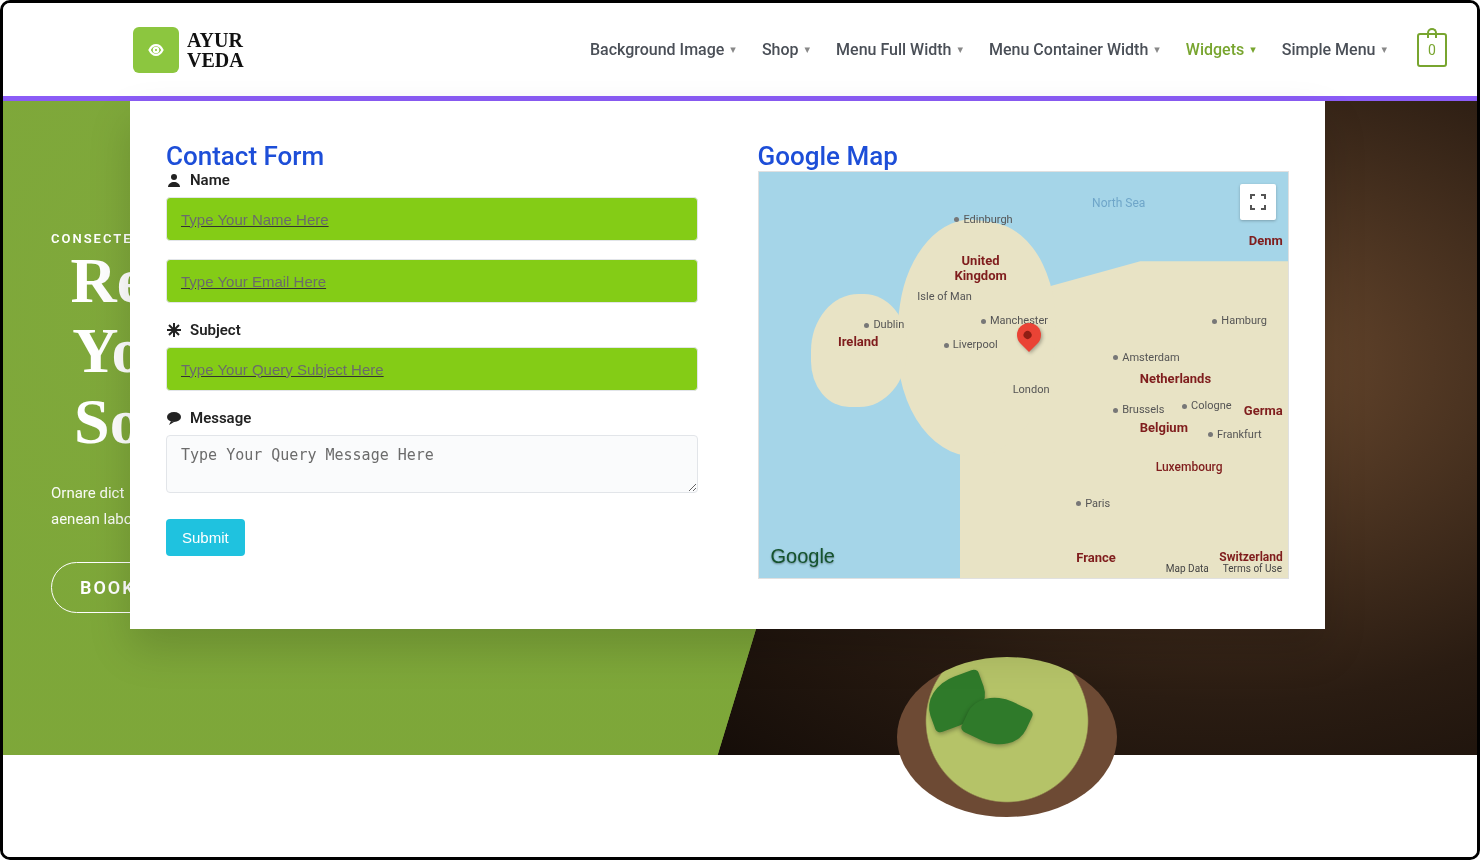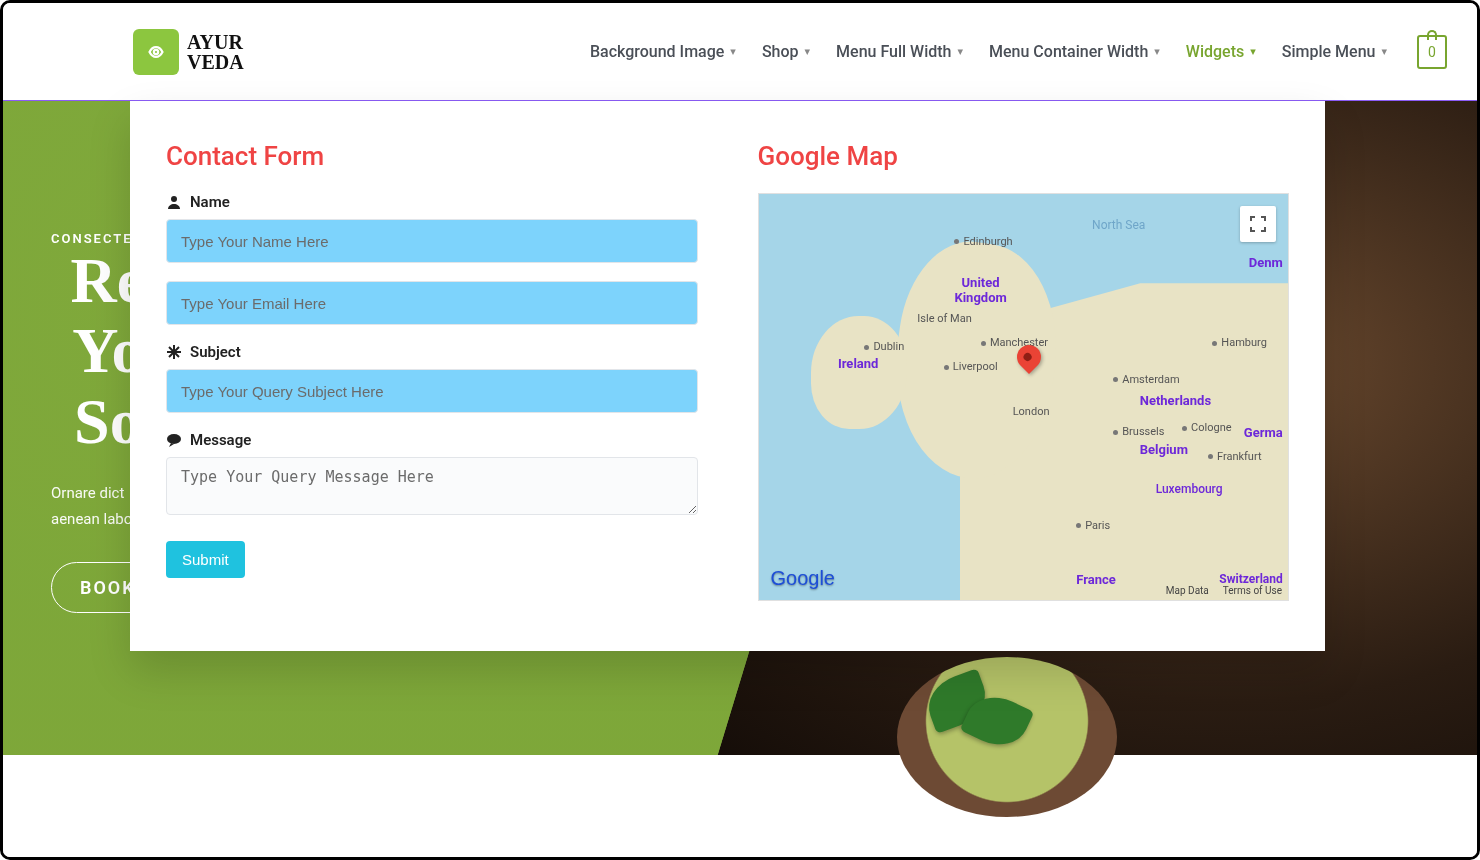--- a/index.html
+++ b/index.html
@@ -1,18 +1,18 @@
 <!DOCTYPE html>
 <html><head>
 <meta charset="utf-8">
 <style>
   * { box-sizing: border-box; margin: 0; padding: 0; }
   body { font-family: -apple-system, "Segoe UI", Roboto, Arial, sans-serif; background:#fff; }
   .frame { width:1480px; height:860px; border:3px solid #000; border-radius:10px; position:relative; overflow:hidden; background:#f5f5f5;}
-  .header { height:98px; background:#fff; display:flex; align-items:center; padding:0 30px 0 30px; border-bottom:1px solid #8b5cf6;}
+  .header { height:98px; background:#fff; display:flex; align-items:center; padding:0 30px 0 30px; border-bottom:5px solid #8b5cf6;}
   .logo { display:flex; align-items:center; gap:8px; margin-left:100px;}
   .logo-mark { width:46px; height:46px; background:#8cc63f; border-radius:6px; display:flex; align-items:center; justify-content:center; color:#fff; font-size:22px;}
   .logo-text { font-family: Georgia, "Times New Roman", serif; font-weight:700; font-size:20px; line-height:1; color:#111;}
   .logo-text span{display:block;}
   .nav { margin-left:auto; display:flex; align-items:center; gap:26px; }
   .nav-item { display:flex; align-items:center; gap:6px; color:#4a4f57; font-size:16px; font-weight:500; cursor:pointer;}
   .nav-item.active{ color:#78a52f;}
   .chev { font-size:11px; color:#888;}
   .nav-item.active .chev{color:#78a52f;}
   .cart { width:30px; height:34px; border:2px solid #78a52f; border-radius:3px; display:flex; align-items:center; justify-content:center; color:#78a52f; font-size:14px; position:relative; margin-left:4px;}
@@ -25,41 +25,41 @@
   .mint{position:absolute; right:430px; bottom:90px; width:120px; height:90px;}
   .mint::before,.mint::after{content:"";position:absolute;width:60px;height:48px;background:#2f7a2a;border-radius:60% 10% 60% 10%;transform:rotate(-20deg);box-shadow:0 2px 4px rgba(0,0,0,.3);}
   .mint::after{left:40px;top:20px;transform:rotate(25deg);}
   .hero-copy{ position:absolute; left:48px; top:130px; color:#fff;}
   .tag{ font-size:13px; letter-spacing:2px; font-weight:600;}
   .headline{ font-family: Georgia, "Times New Roman", serif; font-size:64px; font-weight:700; line-height:1.1; text-align:center;}
   .sub{ font-size:15px; margin-top:24px; max-width:420px; line-height:1.7; opacity:.95;}
   .cta{ display:inline-block; margin-top:30px; padding:14px 28px; border:1px solid #fff; border-radius:30px; font-size:18px; letter-spacing:2px; font-weight:600;}
   .dropdown{ position:absolute; top:98px; left:127px; width:1195px; background:#fff; box-shadow:0 20px 40px rgba(0,0,0,.15); padding:40px 36px 50px; display:flex; gap:60px;}
   .col{ flex:1;}
-  .col-title{ color:#ef4444; font-size:26px; font-weight:500; margin-bottom:22px;}
+  .col-title{ color:#1d4ed8; font-size:26px; font-weight:500; }
   .field-row{ margin-bottom:18px;}
   .field-label{ display:flex; align-items:center; gap:8px; font-size:15px; font-weight:600; color:#222; margin-bottom:8px;}
   .icon{width:16px;height:16px;display:inline-flex;align-items:center;justify-content:center;}
-  .input{ width:100%; height:44px; border:1px solid #e2e5e9; background:#7dd3fc; border-radius:4px; padding:0 14px; font-size:15px; color:#333;}
+  .input{ width:100%; height:44px; border:1px solid #e2e5e9; background:#84cc16; border-radius:4px; padding:0 14px; font-size:15px; color:#333;text-decoration:underline;}
   .input::placeholder,.textarea::placeholder{color:#6b6b6b;}
   .textarea{ width:100%; height:58px; border:1px solid #e2e5e9; background:#fafbfc; border-radius:4px; padding:10px 14px; font-size:15px; color:#333; resize:vertical;}
   .submit{ background:#1fc2df; color:#fff; border:none; border-radius:4px; padding:10px 16px; font-size:15px; cursor:pointer; margin-top:4px;}
   .map{ position:relative; width:100%; height:408px; background:#a5d5e8; border:1px solid #e0e0e0; overflow:hidden;}
   .land{position:absolute;background:#e8e3c5;}
   .land.eu{right:0;bottom:0;width:62%;height:78%;clip-path:polygon(0 35%, 20% 10%, 55% 0, 100% 0, 100% 100%, 0 100%);}
   .land.uk{left:26%;top:12%;width:30%;height:58%;border-radius:40% 50% 45% 55%;transform:rotate(8deg);}
   .land.ir{left:10%;top:30%;width:18%;height:28%;border-radius:50% 45% 50% 40%;}
   .sea-label{position:absolute; color:#6fa6c9; font-size:12px; left:63%; top:6%;}
   .city{position:absolute;font-size:11px;color:#555;white-space:nowrap;}
   .city.dot::before{content:"";display:inline-block;width:5px;height:5px;background:#777;border-radius:50%;margin-right:4px;vertical-align:middle;}
-  .country{position:absolute;font-size:13px;color:#6d28d9;font-weight:700;white-space:nowrap;}
+  .country{position:absolute;font-size:13px;color:#7f1d1d;font-weight:700;white-space:nowrap;}
   .marker{position:absolute;left:51%;top:43%;transform:translate(-50%,-100%);}
   .marker .pin{width:24px;height:24px;background:#ea4335;border-radius:50% 50% 50% 0;transform:rotate(-45deg);box-shadow:0 2px 4px rgba(0,0,0,.3);}
   .marker .pin::after{content:"";position:absolute;left:7px;top:7px;width:8px;height:8px;background:#8f1e14;border-radius:50%;}
-  .map-logo{position:absolute;left:12px;bottom:10px;color:#1d4ed8;font-size:20px;font-weight:500;text-shadow:0 1px 2px rgba(0,0,0,.4);font-family:Arial,sans-serif;}
+  .map-logo{position:absolute;left:12px;bottom:10px;color:#14532d;font-size:20px;font-weight:500;text-shadow:0 1px 2px rgba(0,0,0,.4);font-family:Arial,sans-serif;}
   .map-credits{position:absolute;right:6px;bottom:4px;font-size:10px;color:#444;display:flex;gap:14px;}
   .fullscreen{position:absolute;right:12px;top:12px;width:36px;height:36px;background:#fff;border-radius:2px;box-shadow:0 1px 3px rgba(0,0,0,.25);display:flex;align-items:center;justify-content:center;}
   .fullscreen svg{width:16px;height:16px;stroke:#555;stroke-width:2;fill:none;}
 </style>
 </head>
 <body>
 
 <div class="frame">
 
   <div class="header">

